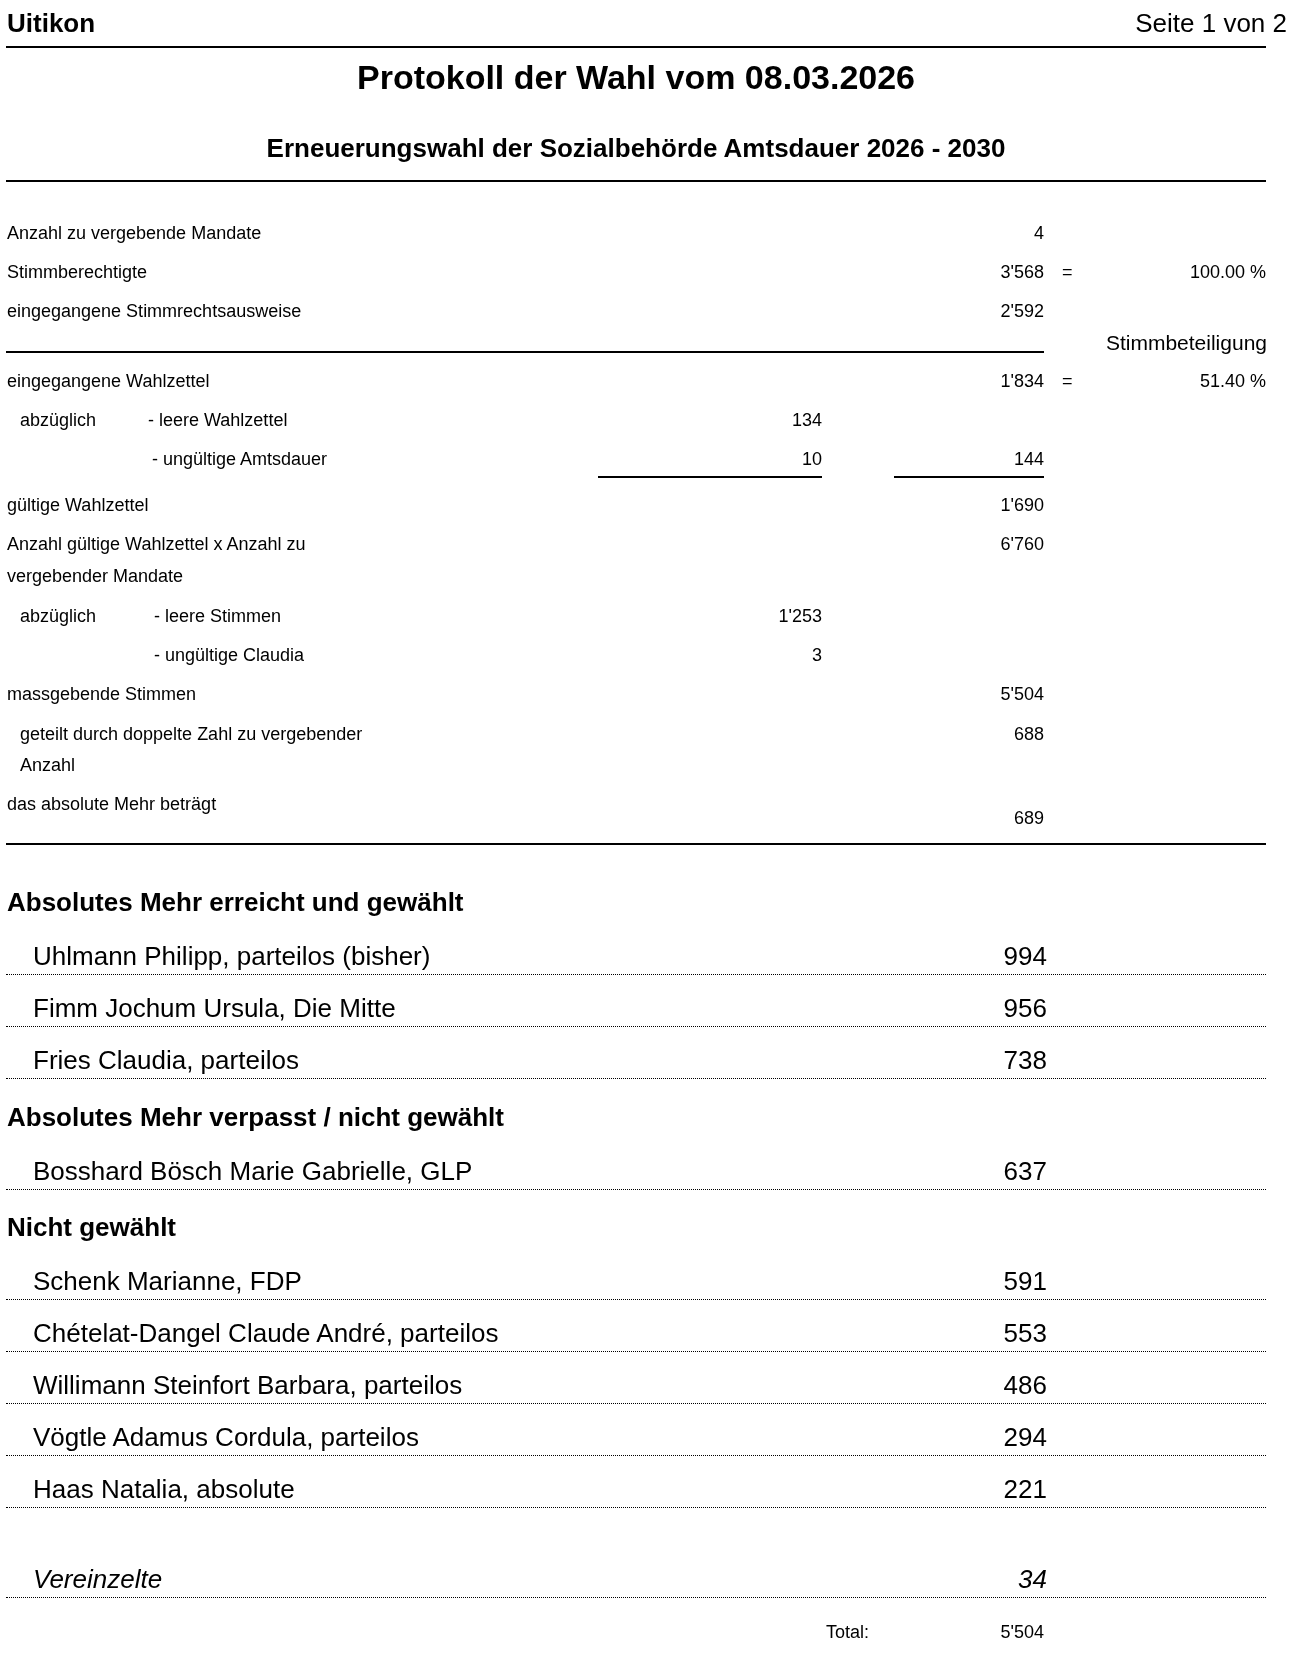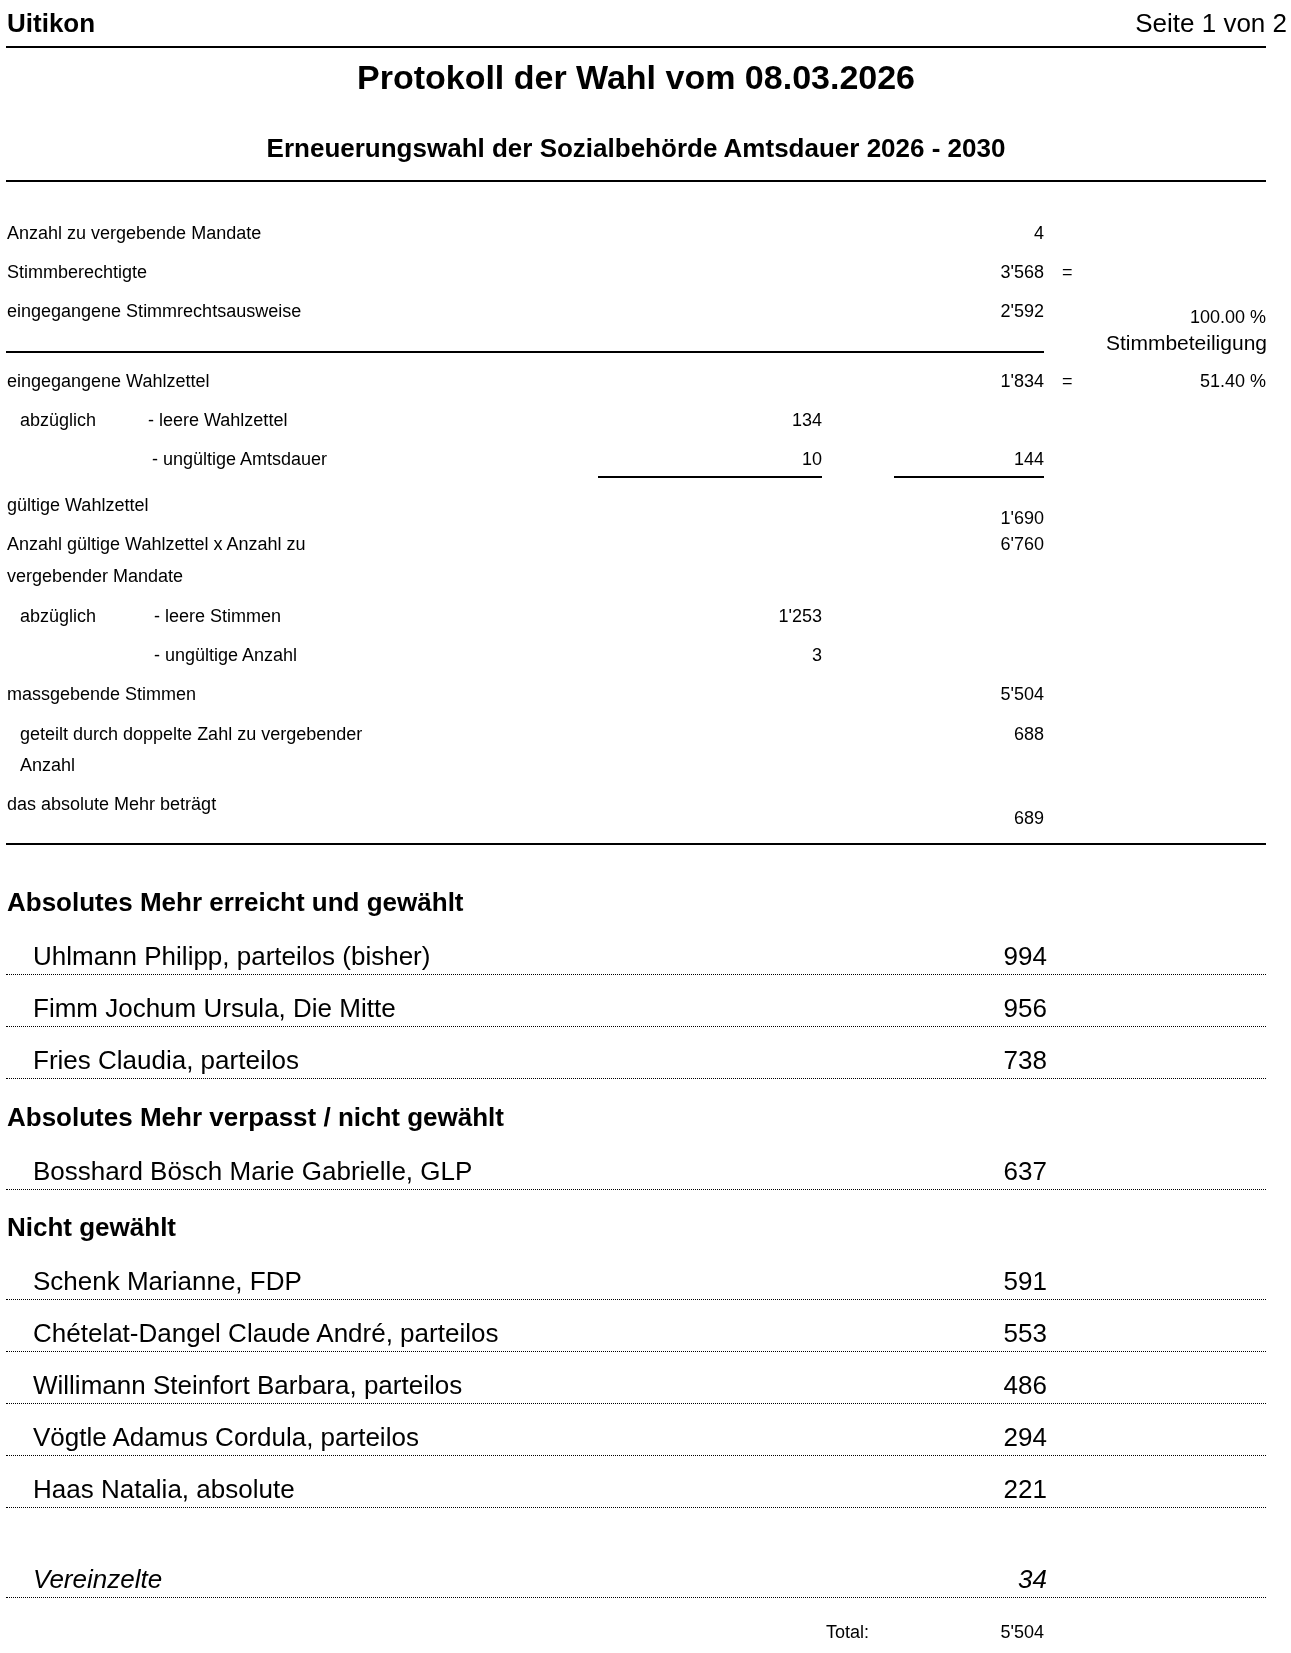--- a/index.html
+++ b/index.html
@@ -33,21 +33,21 @@
 <div class="abs subtitle">Erneuerungswahl der Sozialbehörde Amtsdauer 2026 - 2030</div>
 <div class="rule" style="left:6px; top:180px; width:1260px; height:2px;"></div>
 
 <div>
   <div class="abs row" style="left:7px; top:218px;">Anzahl zu vergebende Mandate</div>
   <div class="abs row r" style="right:247px; top:218px;">4</div>
 
   <div class="abs row" style="left:7px; top:257px;">Stimmberechtigte</div>
   <div class="abs row r" style="right:247px; top:257px;">3'568</div>
   <div class="abs row" style="left:1062px; top:257px;">=</div>
-  <div class="abs row r" style="right:25px; top:257px;margin-top:45px;">100.00 %</div>
+  <div class="abs row r" style="right:25px; top:257px;">100.00 %</div>
 
   <div class="abs row" style="left:7px; top:296px;">eingegangene Stimmrechtsausweise</div>
   <div class="abs row r" style="right:247px; top:296px;">2'592</div>
 
   <div class="rule" style="left:6px; top:351px; width:1038px; height:2px;"></div>
   <div class="abs small r" style="right:24px; top:331px;">Stimmbeteiligung</div>
 
   <div class="abs row" style="left:7px; top:366px;">eingegangene Wahlzettel</div>
   <div class="abs row r" style="right:247px; top:366px;">1'834</div>
   <div class="abs row" style="left:1062px; top:366px;">=</div>
@@ -57,31 +57,31 @@
   <div class="abs row" style="left:148px; top:405px;">- leere Wahlzettel</div>
   <div class="abs row r" style="right:469px; top:405px;">134</div>
 
   <div class="abs row" style="left:152px; top:444px;">- ungültige Amtsdauer</div>
   <div class="abs row r" style="right:469px; top:444px;">10</div>
   <div class="abs row r" style="right:247px; top:444px;">144</div>
   <div class="rule" style="left:598px; top:476px; width:224px; height:2px;"></div>
   <div class="rule" style="left:894px; top:476px; width:150px; height:2px;"></div>
 
   <div class="abs row" style="left:7px; top:490px;">gültige Wahlzettel</div>
-  <div class="abs row r" style="right:247px; top:490px;margin-top:13px;">1'690</div>
+  <div class="abs row r" style="right:247px; top:490px;">1'690</div>
 
   <div class="abs row" style="left:7px; top:529px;">Anzahl gültige Wahlzettel x Anzahl zu</div>
   <div class="abs row" style="left:7px; top:561px;">vergebender Mandate</div>
   <div class="abs row r" style="right:247px; top:529px;">6'760</div>
 
   <div class="abs row" style="left:20px; top:601px;">abzüglich</div>
   <div class="abs row" style="left:154px; top:601px;">- leere Stimmen</div>
   <div class="abs row r" style="right:469px; top:601px;">1'253</div>
 
-  <div class="abs row" style="left:154px; top:640px;">- ungültige Anzahl</div>
+  <div class="abs row" style="left:154px; top:640px;">- ungültige Claudia</div>
   <div class="abs row r" style="right:469px; top:640px;">3</div>
 
   <div class="abs row" style="left:7px; top:679px;">massgebende Stimmen</div>
   <div class="abs row r" style="right:247px; top:679px;">5'504</div>
 
   <div class="abs row" style="left:20px; top:719px;">geteilt durch doppelte Zahl zu vergebender</div>
   <div class="abs row" style="left:20px; top:750px;">Anzahl</div>
   <div class="abs row r" style="right:247px; top:719px;">688</div>
 
   <div class="abs row" style="left:7px; top:789px;">das absolute Mehr beträgt</div>

